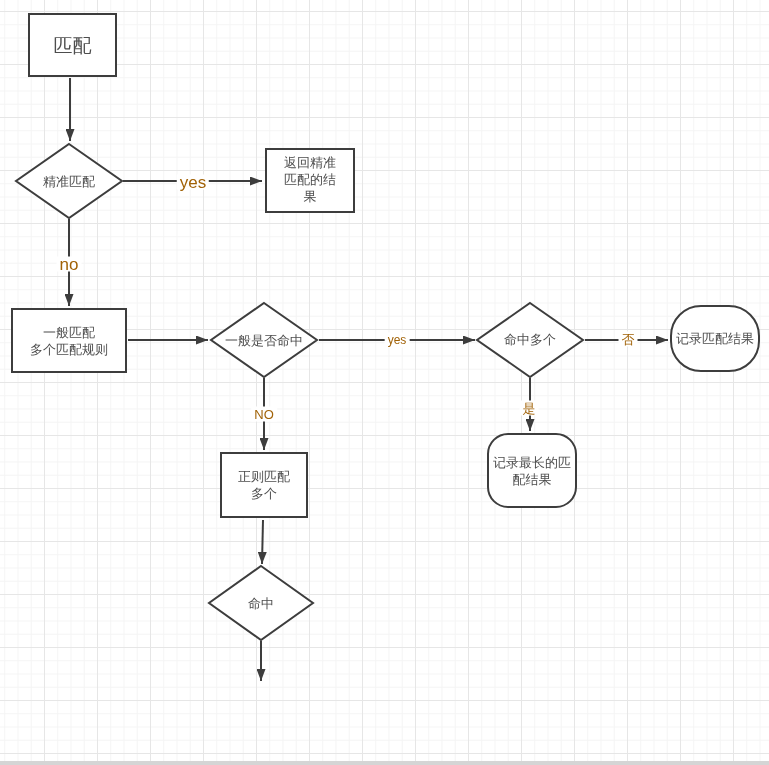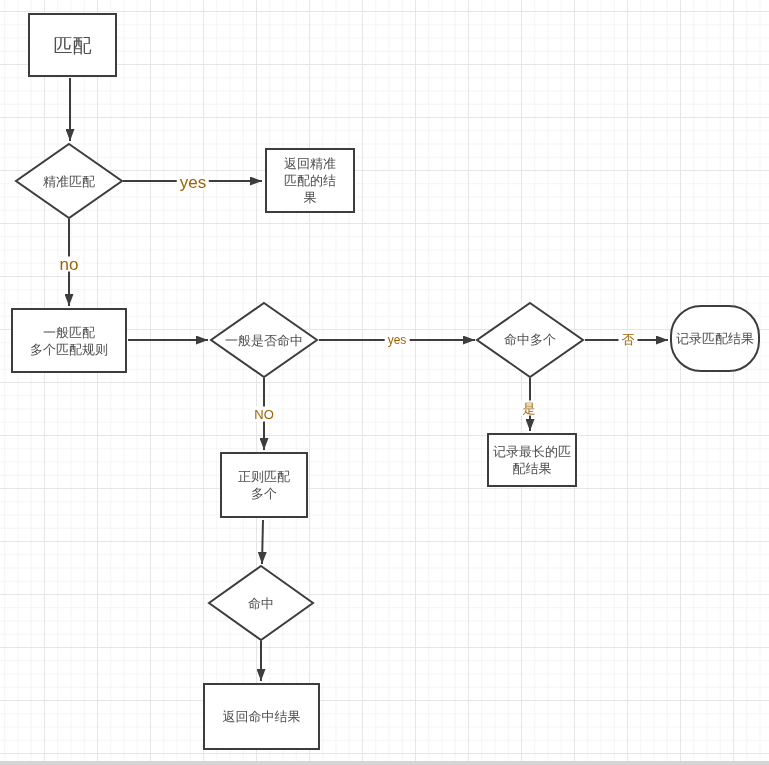--- a/index.html
+++ b/index.html
@@ -89,36 +89,35 @@
     <path d="M261 641 L261 681" stroke="#3d3d3d" stroke-width="2" fill="none" marker-end="url(#arrow)"></path>
 
     <polygon points="69,144 122,181 69,218 16,181" fill="#ffffff" stroke="#3d3d3d" stroke-width="2"></polygon>
     <polygon points="264,303 317,340 264,377 211,340" fill="#ffffff" stroke="#3d3d3d" stroke-width="2"></polygon>
     <polygon points="530,303 583,340 530,377 477,340" fill="#ffffff" stroke="#3d3d3d" stroke-width="2"></polygon>
     <polygon points="261,566 313,603 261,640 209,603" fill="#ffffff" stroke="#3d3d3d" stroke-width="2"></polygon>
   </svg>
 
   <div class="node rect-node" style="left:28px;top:13px;width:89px;height:64px;font-size:19px;">匹配</div>
 
-  <div class="node rect-node" style="left:265px;top:148px;width:90px;height:65px;">返回精准
+  <div class="node rect-node" style="left:265px;top:148px;width:90px;height:65px;font-family:Liberation Mono, monospace;">返回精准
 匹配的结
 果</div>
 
   <div class="node rect-node" style="left:11px;top:308px;width:116px;height:65px;">一般匹配
 多个匹配规则</div>
 
   <div class="node rect-node" style="left:670px;top:305px;width:90px;height:67px;border-radius:31px;">记录匹配结果</div>
 
-  <div class="node rect-node" style="left:487px;top:433px;width:90px;height:54px;">记录最长的匹
+  <div class="node rect-node" style="left:487px;top:433px;width:90px;height:75px;border-radius:21px;">记录最长的匹
 配结果</div>
 
   <div class="node rect-node" style="left:220px;top:452px;width:88px;height:66px;">正则匹配
 多个</div>
 
-  <div class="node rect-node" style="left:203px;top:683px;width:117px;height:67px;">返回命中结果</div>
 
   <div class="node diamond-label" style="left:211px;top:303px;width:106px;height:74px;">一般是否命中</div>
 
   <div class="node diamond-label" style="left:16px;top:144px;width:106px;height:74px;">精准匹配</div>
 
   <div class="node diamond-label" style="left:477px;top:302px;width:106px;height:74px;">命中多个</div>
 
   <div class="node diamond-label" style="left:209px;top:566px;width:104px;height:74px;">命中</div>
 
   <div class="elabel" style="left:193px;top:182px;font-size:17px;">yes</div>

